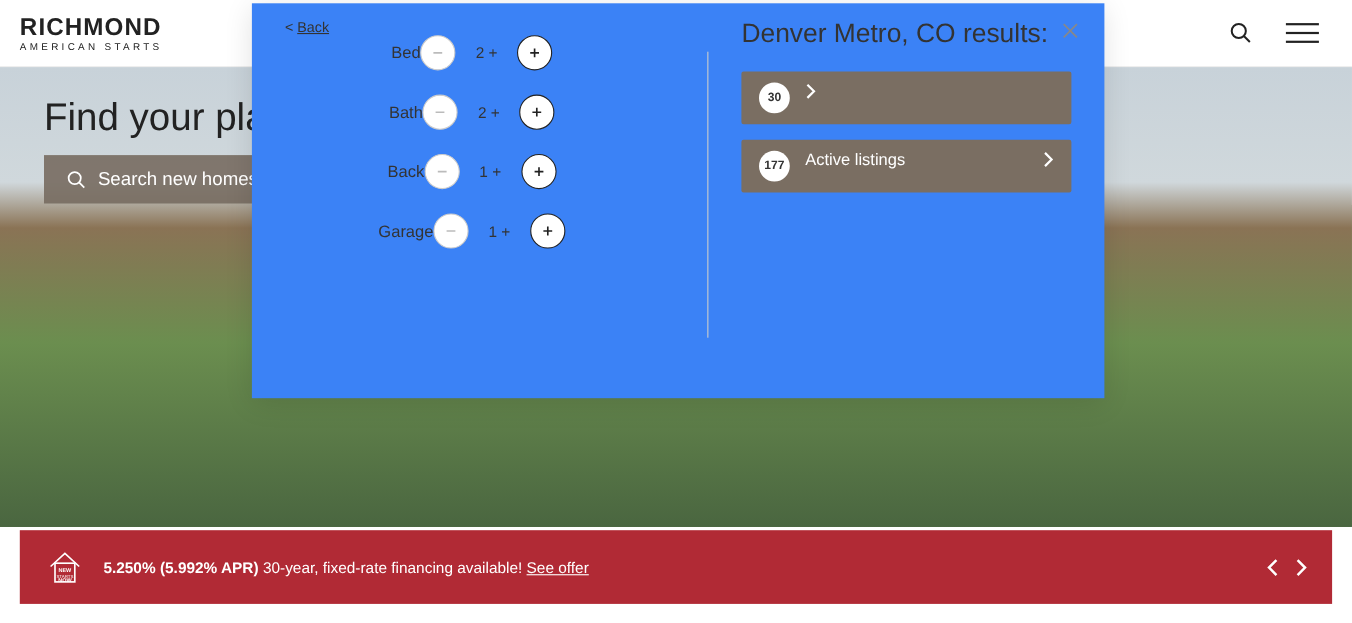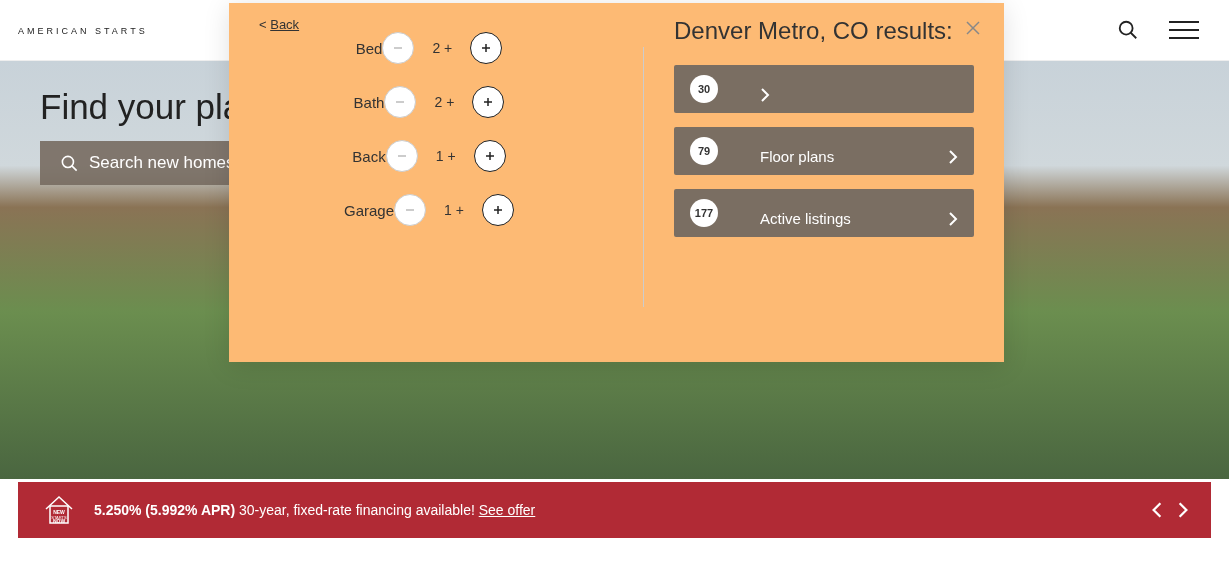--- a/index.html
+++ b/index.html
@@ -13,58 +13,59 @@
   .hamburger { display: flex; flex-direction: column; gap: 6px; cursor: pointer; }
   .hamburger span { width: 30px; height: 2px; background: #222; }
   
   .hero { position: relative; height: 418px; background: linear-gradient(to bottom, #cfd8de 0%, #cfd8de 30%, #7a9b6e 30%, #4a6640 100%); }
   .hero-img { position: absolute; inset: 0; background: linear-gradient(to bottom, #c8d2d9 0%, #d0d8dc 25%, #8a7355 35%, #6b8e4f 60%, #4a6640 100%); }
   .hero-content { position: relative; padding: 26px 0 0 40px; z-index: 2; }
   .hero-title { font-size: 35px; font-weight: 400; color: #222; }
   .search-btn { margin-top: 14px; display: inline-flex; align-items: center; gap: 10px; background: rgba(119,107,96,0.9); color: #fff; padding: 12px 20px; font-size: 17px; border: none; cursor: pointer; }
   .photo-caption { position: absolute; bottom: 0; left: 14px; background: rgba(255,255,255,0.75); color: #444; font-style: italic; font-size: 11px; padding: 3px 10px; }
   
-  .modal { position: absolute; top: 3px; left: 229px; width: 775px; height: 359px; background: #fdba74; box-shadow: 0 4px 25px rgba(0,0,0,0.12); z-index: 10; display: flex; padding: 14px 30px 24px 30px; }
+  .modal { position: absolute; top: 3px; left: 229px; width: 775px; height: 359px; background: #3b82f6; box-shadow: 0 4px 25px rgba(0,0,0,0.12); z-index: 10; display: flex; padding: 14px 30px 24px 30px; }
   .modal-left { flex: 1; padding-right: 30px; }
   .modal-divider { width: 1px; background: #ccc; margin-top: 30px; height: 260px; }
   .modal-right { flex: 0 0 330px; padding-left: 30px; padding-top: 30px; }
   .back { color: #333; font-size: 13px; cursor: pointer; }
   .back .und { text-decoration: underline; }
   .modal-title { font-size: 24px; color: #333; margin-top: 10px; margin-bottom: 20px; }
   .modal-title em { font-style: italic; }
   .close { position: absolute; top: 16px; right: 22px; cursor: pointer; }
   
   .filter-row { display: flex; align-items: center; justify-content: center; margin-bottom: 22px; width: 340px; }
   .filter-label { font-size: 15px; color: #333; }
   .filter-ctrl { display: flex; align-items: center; gap: 14px; }
   .circ-btn { width: 32px; height: 32px; border-radius: 50%; display: flex; align-items: center; justify-content: center; cursor: pointer; background: #fff; }
   .circ-btn.minus { border: 1px solid #ccc; color: #bbb; }
   .circ-btn.plus { border: 1.5px solid #222; color: #222; }
   .circ-btn svg { width: 12px; height: 12px; }
   .filter-val { font-size: 14px; color: #333; min-width: 28px; text-align: center; }
   
   .results-title { font-size: 24px; color: #333; margin-bottom: 20px; margin-top: -30px; }
-  .result-row { display: flex; align-items: flex-end; background: #7a6e62; color: #fff; padding: 10px 16px; border-radius: 2px; margin-bottom: 14px; cursor: pointer; gap: 28px; }
+  .result-row { display: flex; align-items: flex-start; background: #7a6e62; color: #fff; padding: 10px 16px; border-radius: 2px; margin-bottom: 14px; cursor: pointer; }
   .result-badge { background: #fff; color: #333; border-radius: 50%; width: 28px; height: 28px; display: flex; align-items: center; justify-content: center; font-size: 11px; font-weight: 600; margin-right: 14px; }
   .result-label { flex: 1; font-size: 15px; }
   
-  .promo { position: absolute; top: 482px; left: 18px; right: 18px; height: 56px; background: #b12a35; color: #fff; display: flex; align-items: center; padding: 0 22px; }
+  .promo { position: absolute; top: 482px; left: 18px; right: 18px; height: 67px; background: #b12a35; color: #fff; display: flex; align-items: center; padding: 0 22px; }
   .promo-badge { width: 38px; height: 38px; margin-right: 16px; display: flex; align-items: center; justify-content: center; }
   .promo-text { font-size: 14px; }
   .promo-text strong { font-weight: 700; }
   .promo-text .und { text-decoration: underline; cursor: pointer; }
   .promo-nav { margin-left: auto; display: flex; gap: 14px; }
   
   svg { display: block; }
 </style>
 </head>
 <body>
 
 <div class="header">
   <div class="logo">
+    <span class="logo-top">RICHMOND</span>
     <span class="logo-bot">AMERICAN STARTS</span>
   </div>
   <div class="header-right">
     <span>
       <svg width="22" height="22" viewBox="0 0 24 24" fill="none" stroke="#222" stroke-width="2">
           <circle cx="10" cy="10" r="7"></circle>
           <line x1="21" y1="21" x2="15" y2="15"></line>
         </svg>
     </span>
     <div class="hamburger">
@@ -176,29 +177,20 @@
     <div class="results-title">Denver Metro, CO results:</div>
     <div class="result-row">
       <span class="result-badge">30</span>
       <span>
           <svg width="10" height="16" viewBox="0 0 10 16" fill="none" stroke="#fff" stroke-width="2">
             <polyline points="2,2 8,8 2,14"></polyline>
           </svg>
         </span>
     </div>
     <div class="result-row">
-      <span class="result-badge">79</span>
-      <span class="result-label">Floor plans</span>
-      <span>
-          <svg width="10" height="16" viewBox="0 0 10 16" fill="none" stroke="#fff" stroke-width="2">
-            <polyline points="2,2 8,8 2,14"></polyline>
-          </svg>
-        </span>
-    </div>
-    <div class="result-row">
       <span class="result-badge">177</span>
       <span class="result-label">Active listings</span>
       <span>
           <svg width="10" height="16" viewBox="0 0 10 16" fill="none" stroke="#fff" stroke-width="2">
             <polyline points="2,2 8,8 2,14"></polyline>
           </svg>
         </span>
     </div>
   </div>
 </div>

